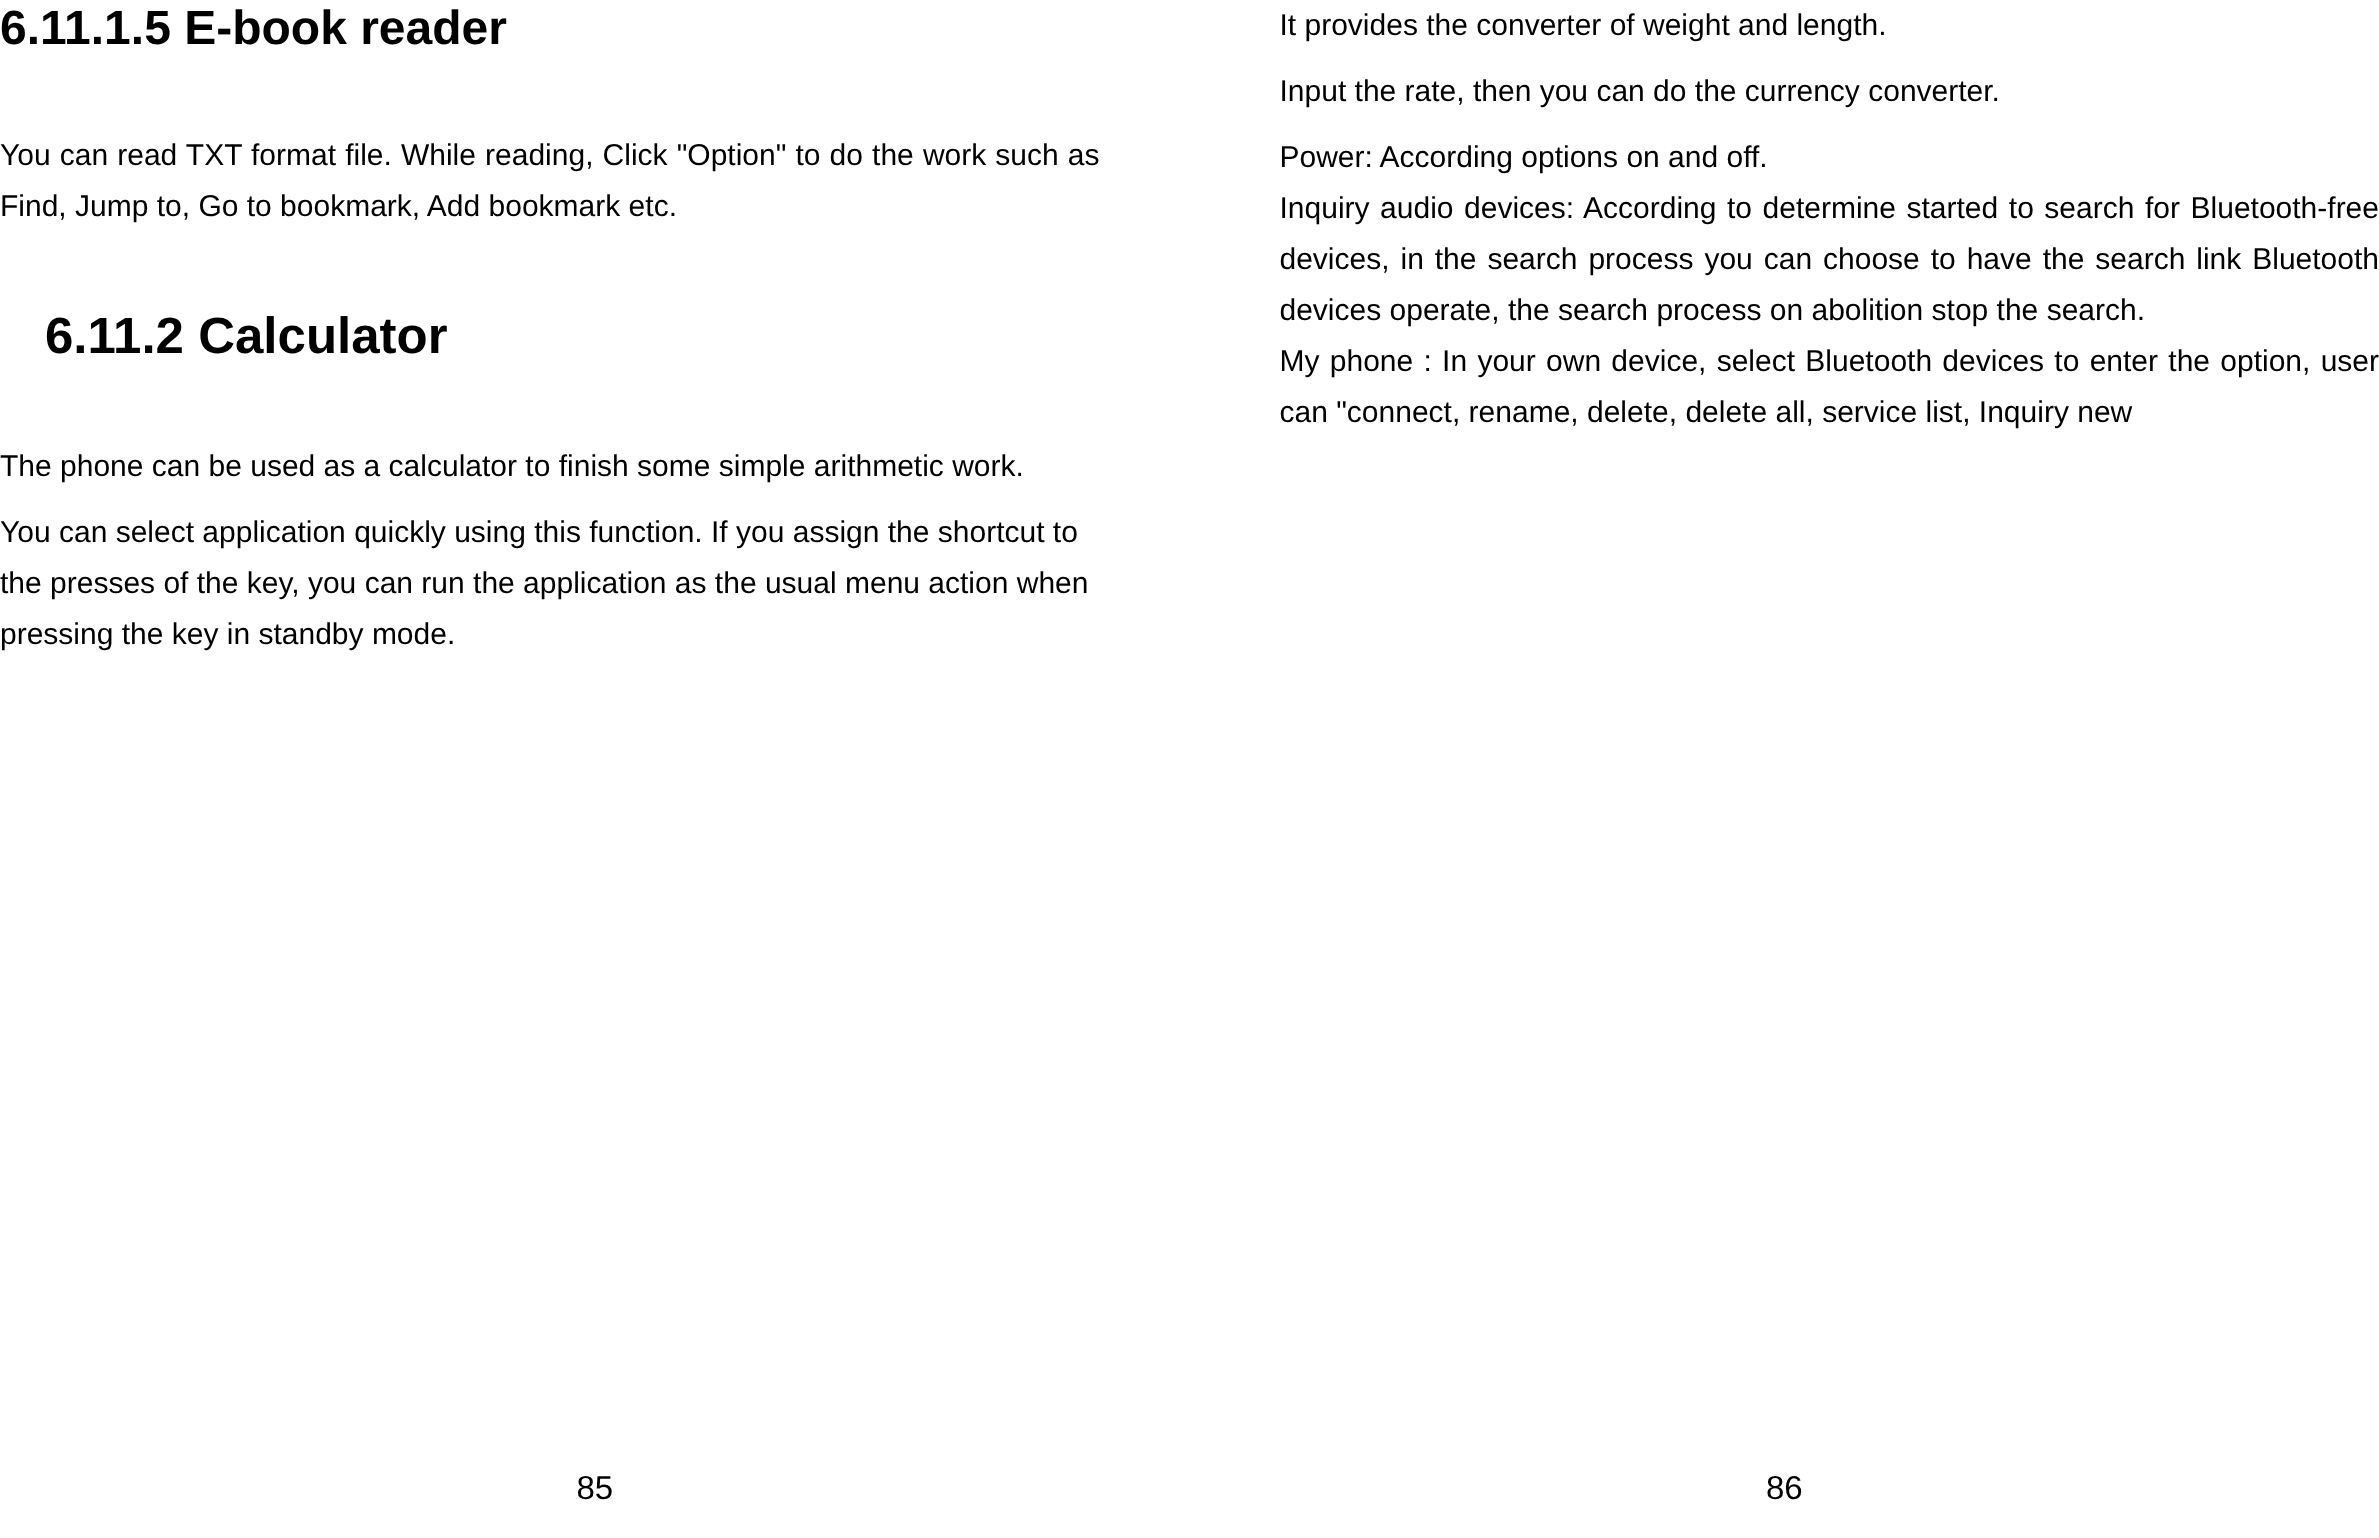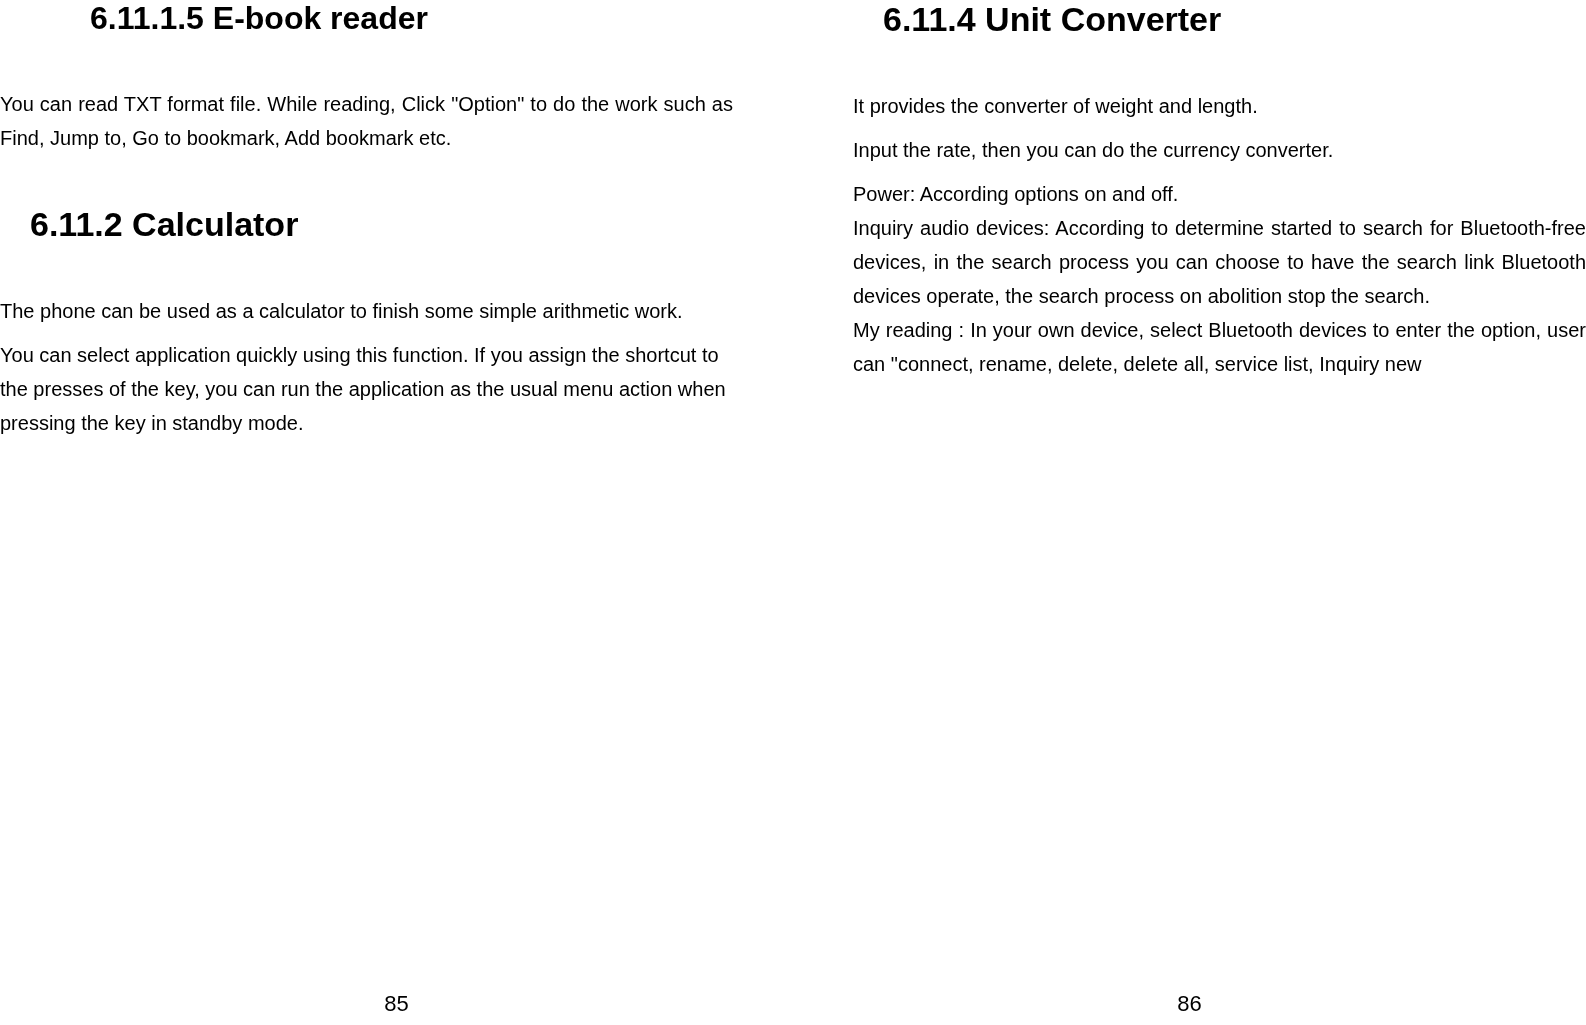--- a/index.html
+++ b/index.html
@@ -28,21 +28,20 @@
       padding-right: 60px;
     }
     .page-right {
       padding-left: 60px;
       padding-right: 0;
     }
     .heading-4 {
       font-size: 32px;
       font-weight: bold;
       margin-bottom: 50px;
-      padding-left: 90px;
     }
     .heading-3 {
       font-size: 34px;
       font-weight: bold;
       margin-top: 40px;
       margin-bottom: 50px;
       padding-left: 30px;
     }
     .heading-2 {
       font-size: 38px;
@@ -64,21 +63,21 @@
     }
     .body-text-left {
       font-size: 20px;
       line-height: 1.7;
     }
     .bold-inline {
       font-weight: normal;
     }
     .page-number {
       position: absolute;
-      bottom: 8px;
+      bottom: 20px;
       left: 50%;
       transform: translateX(-50%);
       font-size: 22px;
     }
     .section-block {
       margin-bottom: 10px;
     }
   </style>
 </head>
 <body>
@@ -96,34 +95,33 @@
 
   <div class="section-block">
     <p class="body-text-left">You can select application quickly using this function. If you assign the shortcut to the presses of the key, you can run the application as the usual menu action when pressing the key in standby mode.</p>
   </div>
 
   <div class="page-number">85</div>
 </div>
 
 <div class="page page-right">
   <div class="section-block">
-    <h3 class="heading-3-right">6.11.4  Unit Converter</h3>
     <p class="body-text">It provides the converter of weight and length.</p>
   </div>
 
   <div class="section-block">
     <p class="body-text">Input the rate, then you can do the currency converter.</p>
   </div>
 
   <div class="section-block">
     <p class="body-text">
       <span class="bold-inline">Power</span><span>: According options on and off.</span>
     </p>
     <p class="body-text">
       <span class="bold-inline">Inquiry audio devices</span><span>: According to determine started to search for Bluetooth-free devices, in the search process you can choose to have the search link Bluetooth devices operate, the search process on abolition stop the search.</span>
     </p>
     <p class="body-text">
-      <span class="bold-inline">My reading</span><span> :  In your own device, select Bluetooth devices to enter the option, user can "connect, rename, delete, delete all, service list, Inquiry new</span>
+      <span class="bold-inline">My phone</span><span> :  In your own device, select Bluetooth devices to enter the option, user can "connect, rename, delete, delete all, service list, Inquiry new</span>
     </p>
   </div>
 
   <div class="page-number">86</div>
 </div>
 
 </body></html>

